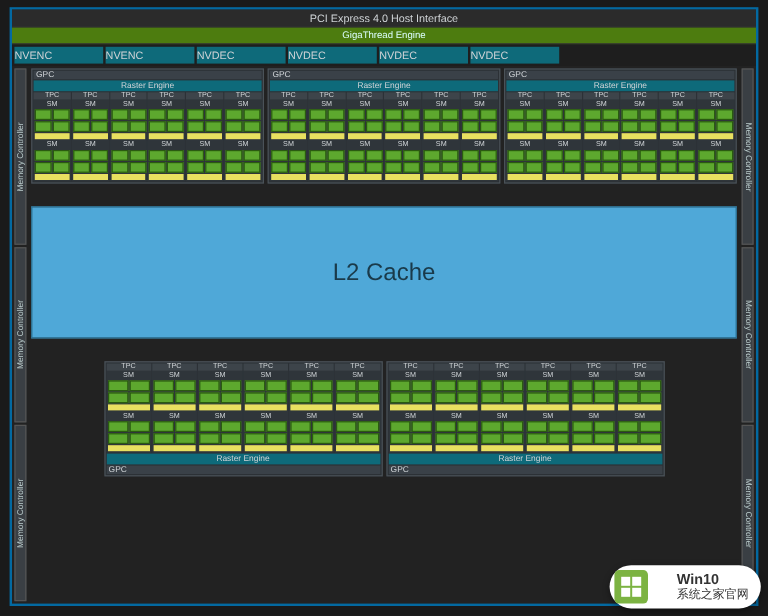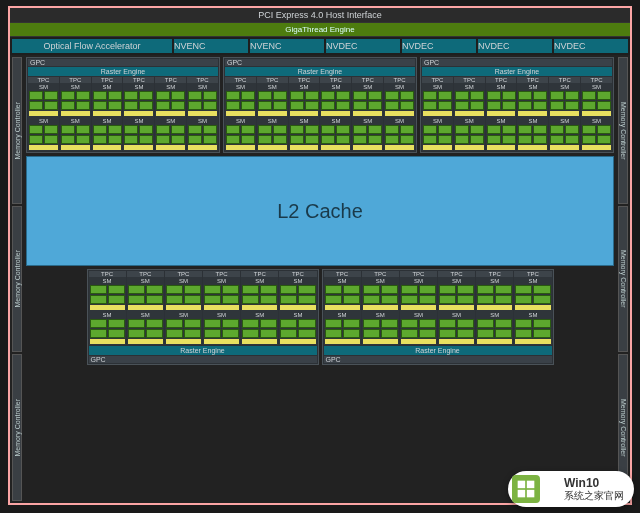--- a/index.html
+++ b/index.html
@@ -1,29 +1,29 @@
 <!DOCTYPE html>
 <html><head>
 <meta charset="utf-8">
 <style>
   * { box-sizing: border-box; margin: 0; padding: 0; }
   body { width: 640px; height: 513px; background: #1a1a1a; font-family: Arial, sans-serif; font-size: 8px; color: #cfd3d6; overflow: hidden; position: relative; }
-  .chip { position: absolute; left: 8px; top: 6px; right: 8px; bottom: 8px; border: 2px solid #fca5a5; background: #222; display: flex; flex-direction: column; }
+  .chip { position: absolute; left: 8px; top: 6px; right: 8px; bottom: 8px; border: 2px solid #0369a1; background: #222; display: flex; flex-direction: column; }
   .bar { text-align: center; padding: 2px 0; border-bottom: 1px solid #333; }
   .pci { background: #2b2b2b; font-size: 9px; }
   .giga { background: #4d7c0f; color: #dff; font-size: 8px; }
   .row-eng { display: flex; gap: 2px; padding: 2px 2px; background: #1e1e1e; }
   .ofa { flex: 1; background: #0e6a7a; text-align: center; padding: 2px 0; font-size: 9px; }
   .enc { width: 74px; background: #0e6a7a; text-align: left; padding: 2px 0; font-size: 9px; }
   .midwrap { flex: 1; display: flex; }
   .mcol { width: 14px; display: flex; flex-direction: column; gap: 2px; padding: 2px; }
   .mc { flex: 1; background: #3a3f44; border: 1px solid #555; display: flex; align-items: center; justify-content: center; }
   .mc span { writing-mode: vertical-rl; transform: rotate(180deg); font-size: 7px; color: #bcc; }
   .mcol.right .mc span { transform: none; }
-  .center { flex: 1; display: flex; flex-direction: column; gap: 3px; padding: 2px; }
+  .center { flex: 1; display: flex; flex-direction: column; gap: 19px; padding: 2px; }
   .gpcrow { display: flex; gap: 3px; }
   .gpcrow.bottom { justify-content: center; }
   .gpc { background: #2c3136; border: 1px solid #4a5258; padding: 1px; display: flex; flex-direction: column; gap: 1px; }
   .gpc.top { flex: 1; }
   .gpc.bot { width: 232px; }
   .gpclabel { background: #3a4148; padding: 0 2px; font-size: 7px; }
   .raster { background: #0e6a7a; text-align: center; font-size: 7px; padding: 1px 0; }
   .tpcrow { display: flex; gap: 1px; }
   .tpc { flex: 1; background: #333a40; display: flex; flex-direction: column; }
   .tpclabel { text-align: center; font-size: 6px; padding: 0; background: #3d444a; }
@@ -39,21 +39,20 @@
   .wmtext { color: #333; font-size: 10px; line-height: 1.1; }
   .wmtext .l1 { font-weight: bold; font-size: 12px; }
 </style>
 </head>
 <body>
 
 <div class="chip">
   <div class="bar pci">PCI Express 4.0 Host Interface</div>
   <div class="bar giga">GigaThread Engine</div>
   <div class="row-eng">
-    <div class="ofa">Optical Flow Accelerator</div>
     <div class="enc">NVENC</div>
     <div class="enc">NVENC</div>
     <div class="enc">NVDEC</div>
     <div class="enc">NVDEC</div>
     <div class="enc">NVDEC</div>
     <div class="enc">NVDEC</div>
   </div>
   <div class="midwrap">
     <div class="mcol" id="mcleft">
         <div class="mc">

